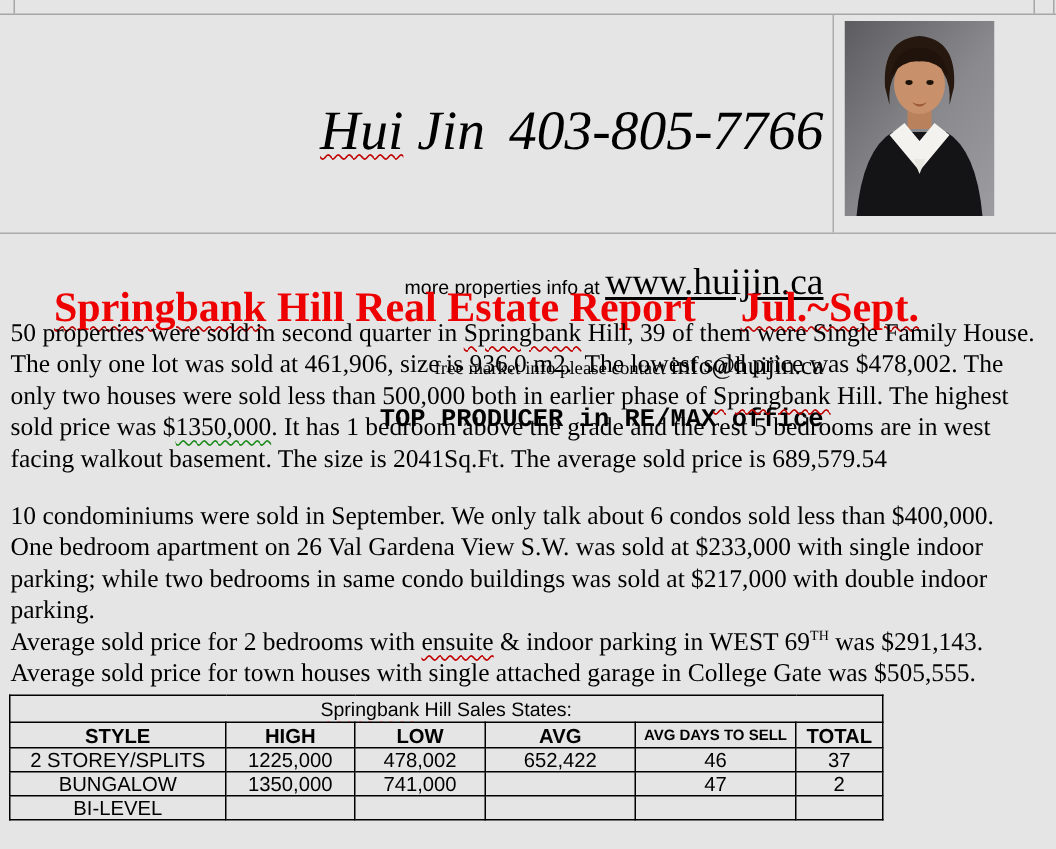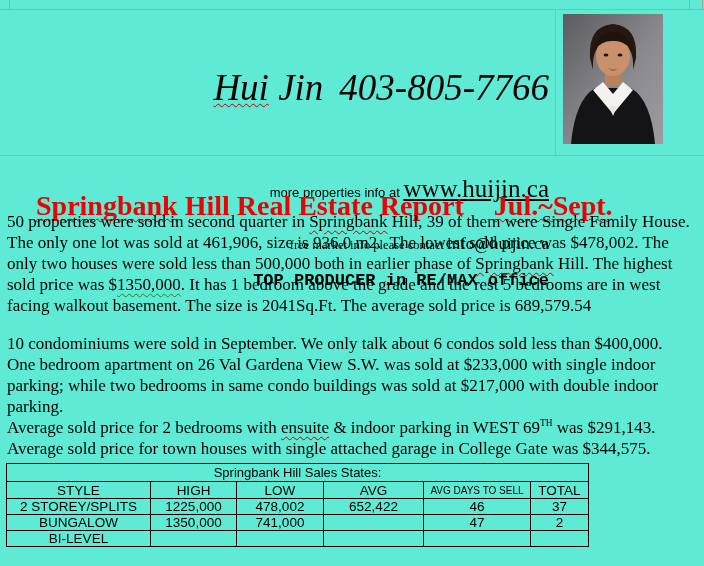--- a/index.html
+++ b/index.html
@@ -1,17 +1,17 @@
 <!DOCTYPE html>
 <html><head>
 <meta charset="utf-8">
 <style>
   html,body { margin:0; padding:0; background:#fff; }
   .page {
-    position:relative; width:704px; height:566px; background:#5eead4;
+    position:relative; width:704px; height:566px; background:#e5e5e5;
     font-family:"Liberation Serif", serif; color:#000; overflow:hidden;
   }
 
   
   .top-strip { position:absolute; top:0; left:0; width:704px; height:9px; border-bottom:1px solid #a6a6a6; }
   .top-strip .tick { position:absolute; top:0; width:1px; height:9px; background:#a6a6a6; }
   .tick-left { left:9px; }
   .tick-right { right:14px; }
   .tick-corner { right:1px; }
 
@@ -49,21 +49,21 @@
   .sq-red   { text-decoration:underline wavy #c00000; text-decoration-thickness:1px; text-underline-offset:3px; }
   .sq-green { text-decoration:underline wavy #1c8a1c; text-decoration-thickness:1px; text-underline-offset:3px; }
 
   
   .sales-table {
     position:absolute; top:463px; left:6px; border-collapse:collapse;
     font-family:"Liberation Sans", sans-serif; table-layout:fixed;
   }
   .sales-table td, .sales-table th { border:1px solid #000; text-align:center; padding:0; overflow:hidden; }
   .sales-table .t-title { height:17px; font-size:13px; font-weight:normal; }
-  .sales-table th { height:16px; font-size:13.5px; font-weight:normal; }
+  .sales-table th { height:16px; font-size:13.5px; font-weight:bold; }
   .sales-table th.small-hdr { font-size:10px; }
   .sales-table td.cell { height:15px; font-size:13.5px; }
 </style>
 </head>
 <body>
 
 <div class="page">
 
   <div class="top-strip">
     <div class="tick tick-left"></div>
@@ -118,21 +118,21 @@
       <div class="line">only two houses were sold less than 500,000 both in earlier phase of <span class="sq-red">Springbank</span> Hill. The highest</div>
       <div class="line">sold price was $<span class="sq-green">1350,000</span>. It has 1 bedroom above the grade and the rest 5 bedrooms are in west</div>
       <div class="line">facing walkout basement. The size is 2041Sq.Ft. The average sold price is 689,579.54</div>
     </div>
   <div class="para para2">
       <div class="line">10 condominiums were sold in September. We only talk about 6 condos sold less than $400,000.</div>
       <div class="line">One bedroom apartment on 26 Val Gardena View S.W. was sold at $233,000 with single indoor</div>
       <div class="line">parking; while two bedrooms in same condo buildings was sold at $217,000 with double indoor</div>
       <div class="line">parking.</div>
       <div class="line">Average sold price for 2 bedrooms with <span class="sq-red">ensuite</span> &amp; indoor parking in WEST 69<sup>TH</sup> was $291,143.</div>
-      <div class="line">Average sold price for town houses with single attached garage in College Gate was $344,575.</div>
+      <div class="line">Average sold price for town houses with single attached garage in College Gate was $505,555.</div>
     </div>
 
   <table class="sales-table">
     <colgroup>
       <col style="width:144px">
         <col style="width:86px">
         <col style="width:87px">
       <col style="width:100px">
         <col style="width:107px">
         <col style="width:58px">

